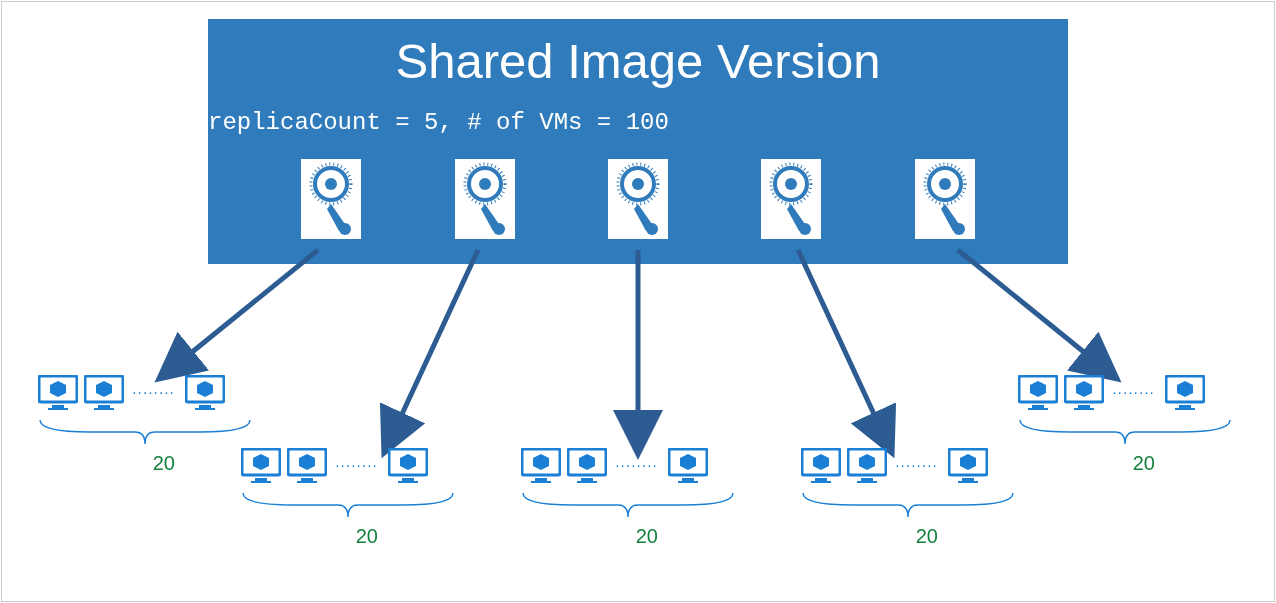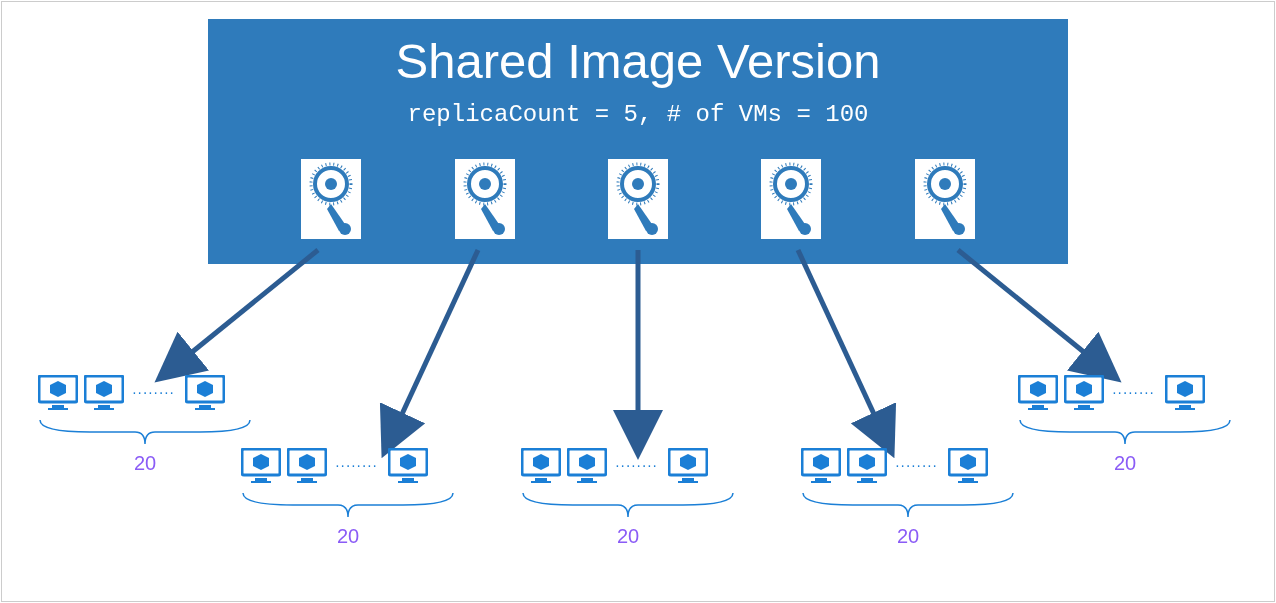--- a/index.html
+++ b/index.html
@@ -30,22 +30,21 @@
   .header-title {
     font-size: 49px;
     font-weight: 300;
     text-align: center;
     margin-top: 14px;
   }
   .header-sub {
     font-family: Consolas, "Courier New", monospace;
     font-size: 24px;
     font-weight: 400;
-    text-align: center;
-    margin-top: 12px;
+    margin-top: 20px;
   }
   .disk-row {
     position: absolute;
     top: 140px;
     left: 0;
     width: 100%;
     display: flex;
     justify-content: space-evenly;
   }
   .disk {
@@ -66,22 +65,22 @@
   .ellipsis {
     color: #1b7fd6;
     font-size: 10px;
     letter-spacing: 2px;
     font-weight: 700;
     margin: 0 6px;
   }
   .count-label {
     position: absolute;
     font-size: 20px;
-    color: #8b5cf6;
-    text-align: center;
+    color: #15803d;
+    text-align: right;
     width: 60px;
   }
 </style>
 </head>
 <body>
 
 <div class="frame"></div>
 
 <div class="header-box">
   <div class="header-title">Shared Image Version</div>

